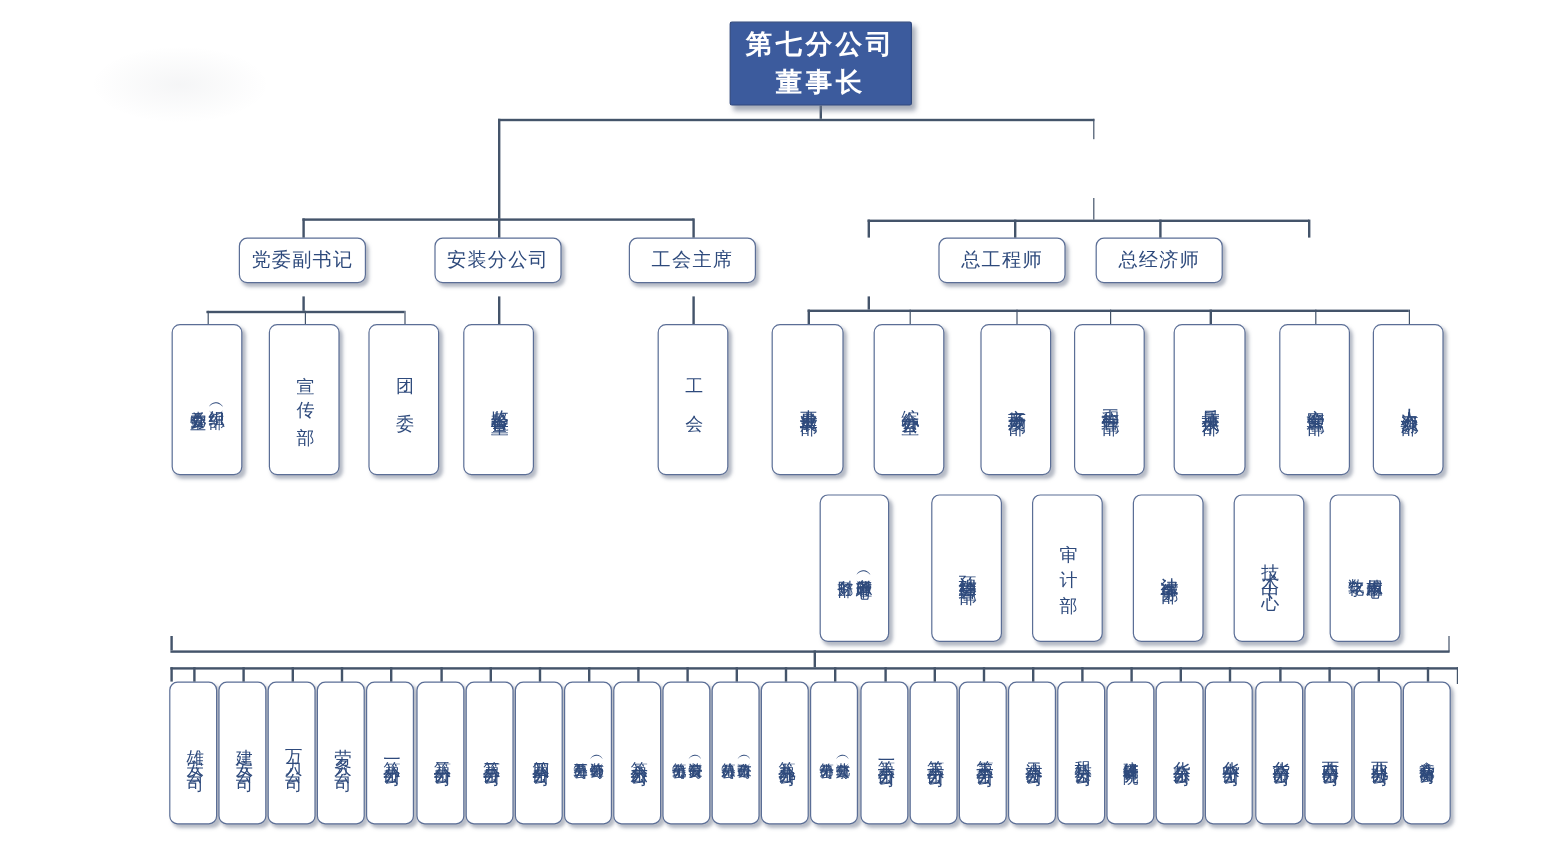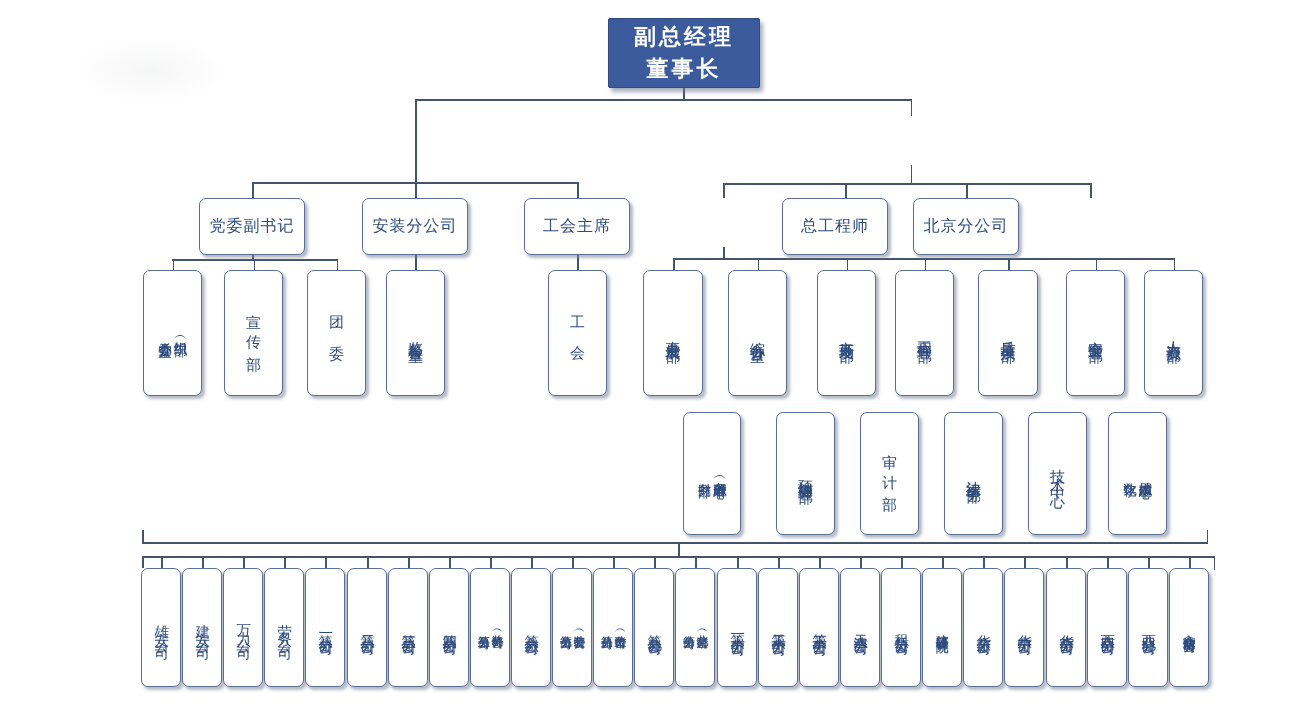--- a/index.html
+++ b/index.html
@@ -27,21 +27,21 @@
   .root .txt{white-space:pre-line;line-height:1.45;}
   .hbox{font-size:16px;letter-spacing:1px;}
   .vbox{writing-mode:vertical-lr;text-orientation:mixed;font-size:15px;}
   .vbox .txt{white-space:pre-line;text-align:center;line-height:1.2;letter-spacing:.12em;}
   .two-col .txt{font-size:13.5px;line-height:1.15;letter-spacing:.05em;}
   .sp2 .txt{letter-spacing:2em;}
   .sp3 .txt{letter-spacing:1.4em;}
   .sp4 .txt{letter-spacing:.55em;}
   .spc .txt{letter-spacing:.5em;}
   .long .txt{font-size:13px;letter-spacing:.08em;}
-  .l3{top:198px;width:106px;height:57px;font-family:Liberation Mono, monospace;}
+  .l3{top:198px;width:106px;height:38px;font-family:Liberation Mono, monospace;}
   .dept1{top:270px;width:59px;height:126px;}
   .dept2{top:412px;width:58px;height:123px;}
   .company{top:568px;width:40px;height:119px;font-size:14.5px;}
   .company.two-col .txt{font-size:12px;line-height:1.12;}
   .ln{position:absolute;background:var(--line);}
   .watermark{
     position:absolute;left:75px;top:38px;width:150px;height:65px;border-radius:50%;
     background:radial-gradient(ellipse at center,rgba(60,70,90,.05),rgba(60,70,90,0) 70%);
   }
 </style>
@@ -68,40 +68,40 @@
 
   <div class="ln" style="left:142px;top:542px;width:1066px;height:1.5px"></div>
   <div class="ln" style="left:142px;top:530px;width:1.5px;height:12px"></div>
   <div class="ln" style="left:1206.5px;top:530px;width:1.5px;height:13px"></div>
   <div class="ln" style="left:678px;top:542px;width:1.5px;height:14px"></div>
   <div class="ln" style="left:142px;top:556px;width:1073px;height:1.5px"></div>
   <div class="ln" style="left:142px;top:556px;width:1.5px;height:12px"></div>
   <div class="ln" style="left:1213.5px;top:556px;width:1.5px;height:14px"></div>
 
   <div class="box root" style="left:608px;top:18px;width:152px;height:70px">
-    <span class="txt">副总经理
+    <span class="txt">第七分公司
 董事长</span>
   </div>
 
 
   <div class="box hbox l3" style="left:199px">
     <span class="txt">党委副书记</span>
   </div>
   <div class="box hbox l3" style="left:362px">
     <span class="txt">安装分公司</span>
   </div>
   <div class="box hbox l3" style="left:524px">
     <span class="txt">工会主席</span>
   </div>
 
   <div class="box hbox l3" style="left:782px">
     <span class="txt">总工程师</span>
   </div>
   <div class="box hbox l3" style="left:913px">
-    <span class="txt">北京分公司</span>
+    <span class="txt">总经济师</span>
   </div>
 
   <div class="box vbox dept1 two-col" style="left:143px">
     <span class="txt">党委办公室
 （组织部）</span>
   </div>
   <div class="box vbox dept1 sp3" style="left:224px">
     <span class="txt">宣传部</span>
   </div>
   <div class="box vbox dept1 sp2" style="left:307px">

